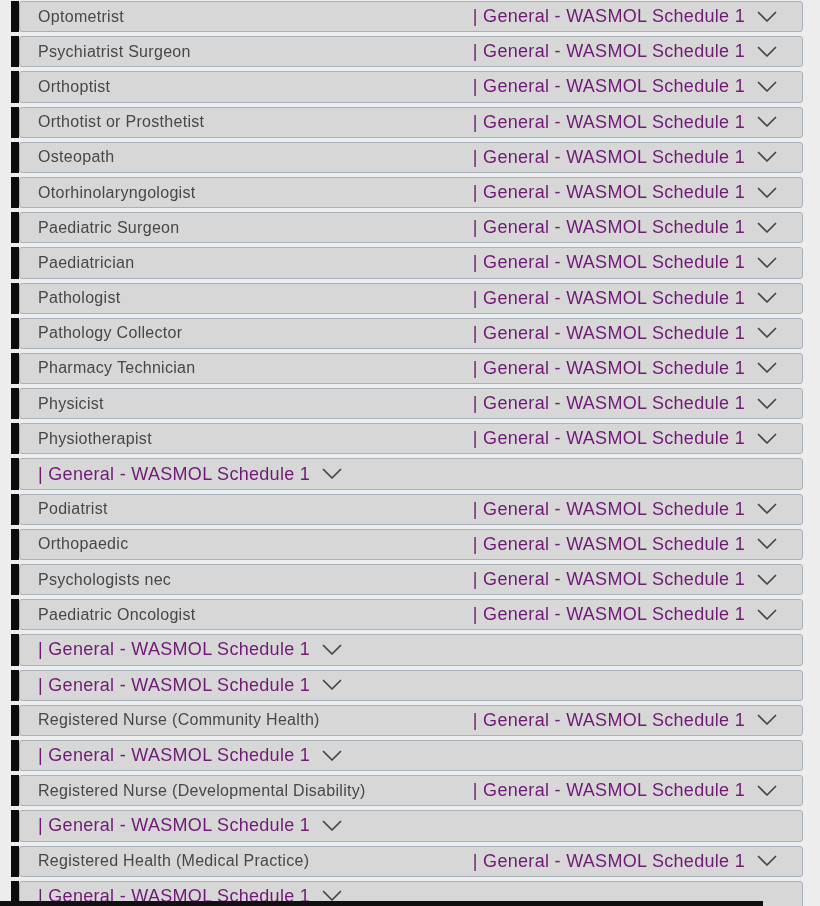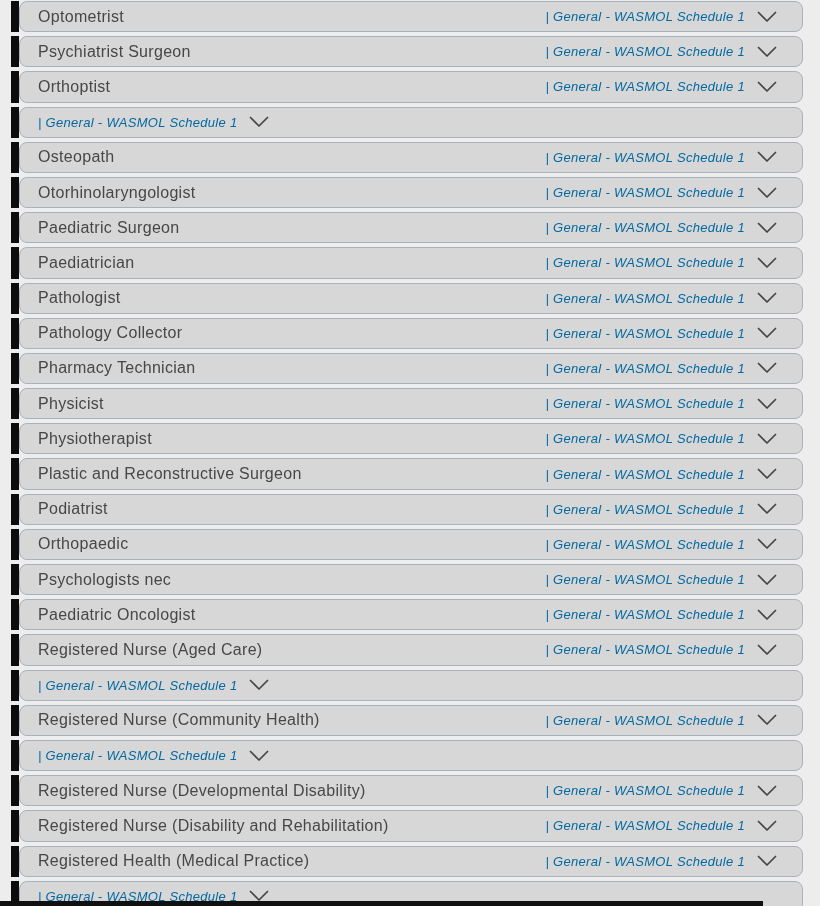--- a/index.html
+++ b/index.html
@@ -31,44 +31,43 @@
     width: 8px;
     height: 100%;
     background: #0c0c0c;
     flex: 0 0 auto;
   }
   .row-body {
     flex: 1 1 auto;
     height: 100%;
     background: #d7d7d7;
     border: 1px solid #a9b1ba;
-    border-radius: 8px;
+    border-radius: 3px;
     display: flex;
     align-items: center;
     justify-content: space-between;
     padding: 0 24px 0 18px;
   }
   .occ-name {
     font-size: 16px;
     letter-spacing: 0.3px;
     color: #474747;
     white-space: nowrap;
   }
   .right-group {
     display: flex;
     align-items: center;
     gap: 11px;
     flex: 0 0 auto;
   }
   .sched-label {
-    font-size: 13px;
+    font-size: 18px;
     letter-spacing: 0.3px;
-    color: #0369a1;
+    color: #701a75;
     white-space: nowrap;
-    font-style: italic;
   }
   .chev {
     display: block;
     flex: 0 0 auto;
   }
   .bottom-scrollbar {
     position: absolute;
     left: 0; bottom: 0;
     width: 763px; height: 5px;
     background: #101010;
@@ -114,20 +113,21 @@
         <svg class="chev" width="22" height="14" viewBox="0 0 22 14">
           <polyline points="2.5,2.5 11,11 19.5,2.5" fill="none" stroke="#454545" stroke-width="1.7" stroke-linecap="round" stroke-linejoin="round"></polyline>
         </svg>
       </span>
     </div>
   </div>
 
   <div class="row">
     <span class="accent-bar"></span>
     <div class="row-body">
+      <span class="occ-name">Orthotist or Prosthetist</span>
       <span class="right-group">
         <span class="sched-label">| General - WASMOL Schedule 1</span>
         <svg class="chev" width="22" height="14" viewBox="0 0 22 14">
           <polyline points="2.5,2.5 11,11 19.5,2.5" fill="none" stroke="#454545" stroke-width="1.7" stroke-linecap="round" stroke-linejoin="round"></polyline>
         </svg>
       </span>
     </div>
   </div>
 
   <div class="row">
@@ -243,21 +243,20 @@
         <svg class="chev" width="22" height="14" viewBox="0 0 22 14">
           <polyline points="2.5,2.5 11,11 19.5,2.5" fill="none" stroke="#454545" stroke-width="1.7" stroke-linecap="round" stroke-linejoin="round"></polyline>
         </svg>
       </span>
     </div>
   </div>
 
   <div class="row">
     <span class="accent-bar"></span>
     <div class="row-body">
-      <span class="occ-name">Plastic and Reconstructive Surgeon</span>
       <span class="right-group">
         <span class="sched-label">| General - WASMOL Schedule 1</span>
         <svg class="chev" width="22" height="14" viewBox="0 0 22 14">
           <polyline points="2.5,2.5 11,11 19.5,2.5" fill="none" stroke="#454545" stroke-width="1.7" stroke-linecap="round" stroke-linejoin="round"></polyline>
         </svg>
       </span>
     </div>
   </div>
 
   <div class="row">
@@ -308,21 +307,20 @@
         <svg class="chev" width="22" height="14" viewBox="0 0 22 14">
           <polyline points="2.5,2.5 11,11 19.5,2.5" fill="none" stroke="#454545" stroke-width="1.7" stroke-linecap="round" stroke-linejoin="round"></polyline>
         </svg>
       </span>
     </div>
   </div>
 
   <div class="row">
     <span class="accent-bar"></span>
     <div class="row-body">
-      <span class="occ-name">Registered Nurse (Aged Care)</span>
       <span class="right-group">
         <span class="sched-label">| General - WASMOL Schedule 1</span>
         <svg class="chev" width="22" height="14" viewBox="0 0 22 14">
           <polyline points="2.5,2.5 11,11 19.5,2.5" fill="none" stroke="#454545" stroke-width="1.7" stroke-linecap="round" stroke-linejoin="round"></polyline>
         </svg>
       </span>
     </div>
   </div>
 
   <div class="row">
@@ -371,21 +369,20 @@
         <svg class="chev" width="22" height="14" viewBox="0 0 22 14">
           <polyline points="2.5,2.5 11,11 19.5,2.5" fill="none" stroke="#454545" stroke-width="1.7" stroke-linecap="round" stroke-linejoin="round"></polyline>
         </svg>
       </span>
     </div>
   </div>
 
   <div class="row">
     <span class="accent-bar"></span>
     <div class="row-body">
-      <span class="occ-name">Registered Nurse (Disability and Rehabilitation)</span>
       <span class="right-group">
         <span class="sched-label">| General - WASMOL Schedule 1</span>
         <svg class="chev" width="22" height="14" viewBox="0 0 22 14">
           <polyline points="2.5,2.5 11,11 19.5,2.5" fill="none" stroke="#454545" stroke-width="1.7" stroke-linecap="round" stroke-linejoin="round"></polyline>
         </svg>
       </span>
     </div>
   </div>
 
   <div class="row">

